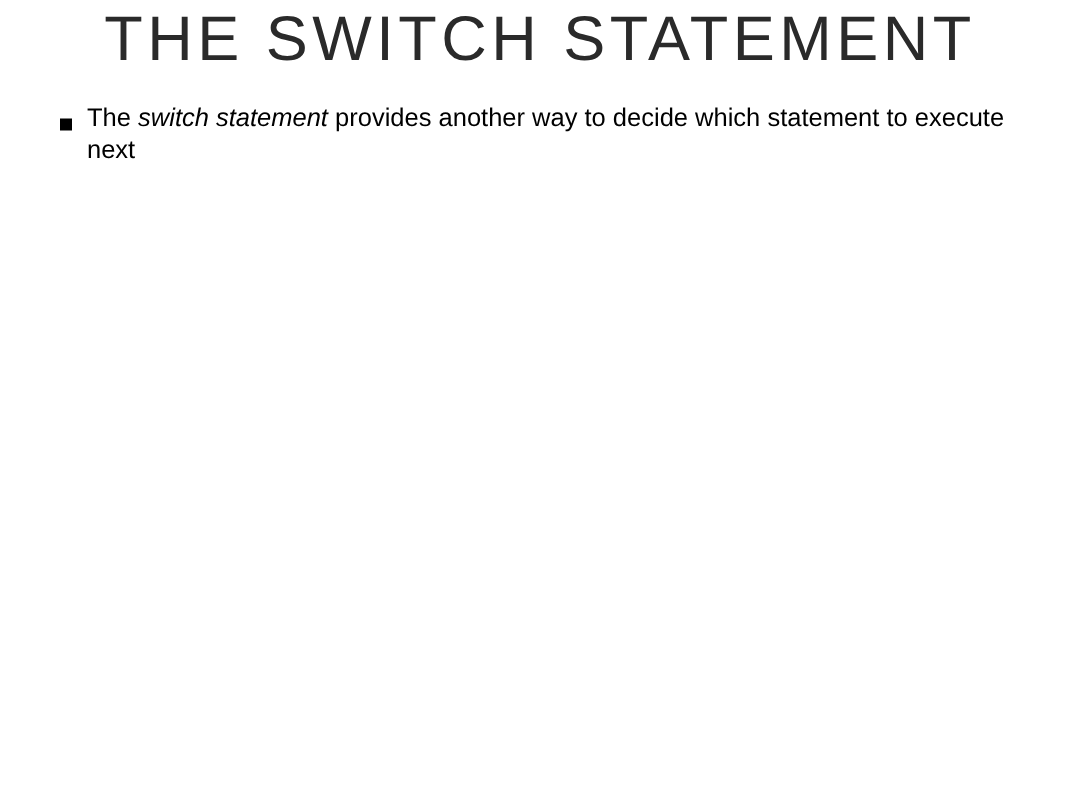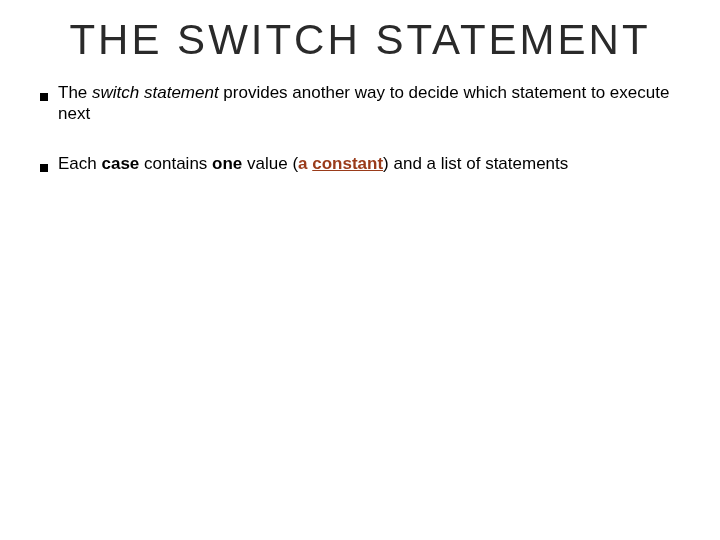--- a/index.html
+++ b/index.html
@@ -12,21 +12,21 @@
     color: #000;
     position: relative;
     overflow: hidden;
   }
   .title {
     text-align: center;
     font-size: 42px;
     letter-spacing: 3px;
     font-weight: 400;
     color: #2a2a2a;
-    margin: 16px 0 18px 0;
+    margin: 2px 0 18px 0;
     font-family: "Arial Black", Impact, sans-serif;
     
     text-shadow:
       0.5px 0 0 rgba(255,255,255,0.3),
       -0.5px 0 0 rgba(255,255,255,0.3);
   }
   .content {
     padding: 0 32px 0 44px;
   }
   .bullet {
@@ -56,18 +56,15 @@
 
 <div class="title">THE SWITCH STATEMENT</div>
 
 <div class="content">
 
   <div class="bullet">
     <span>The </span><span class="italic">switch</span><span class="italic"> statement</span><span> provides another way to decide which statement to execute next</span>
   </div>
 
 
-  <div class="bullet">
-    <span>Each </span><span class="bold">case</span><span> contains </span><span class="bold">one</span><span> value (</span><span class="redish">a </span><span class="under">constant</span><span>) and a list of statements</span>
-  </div>
 
 
 </div>
 
 </body></html>

